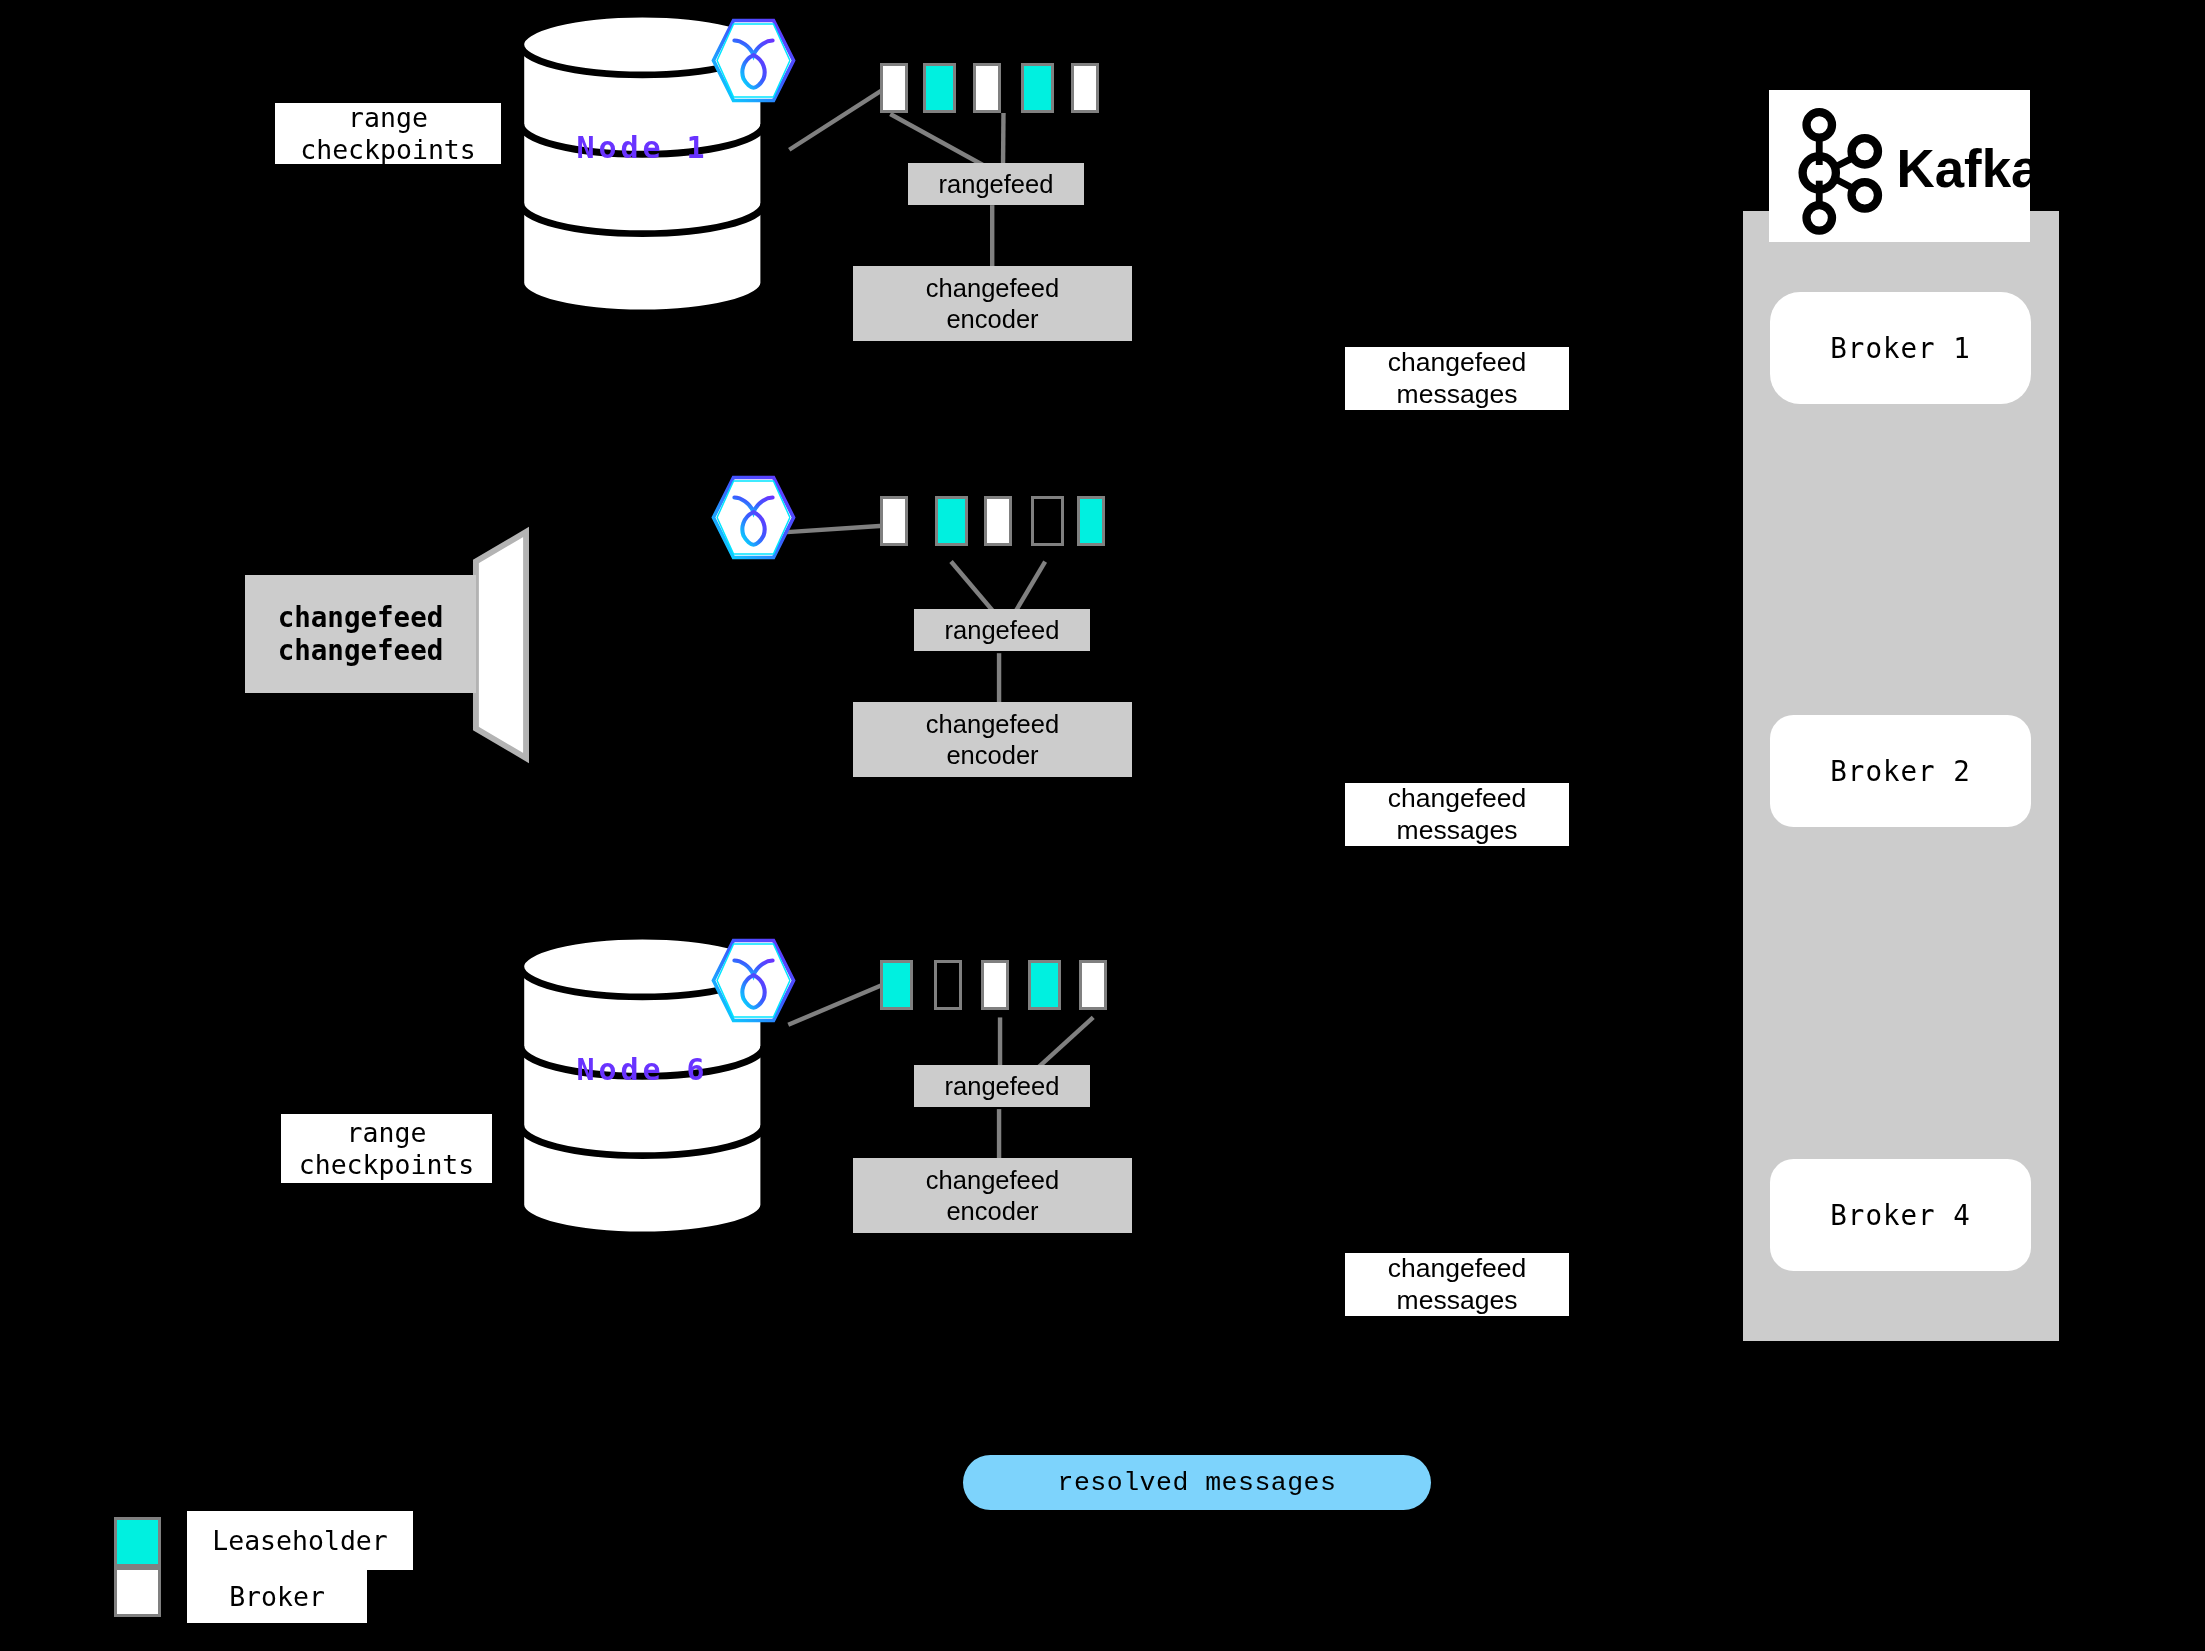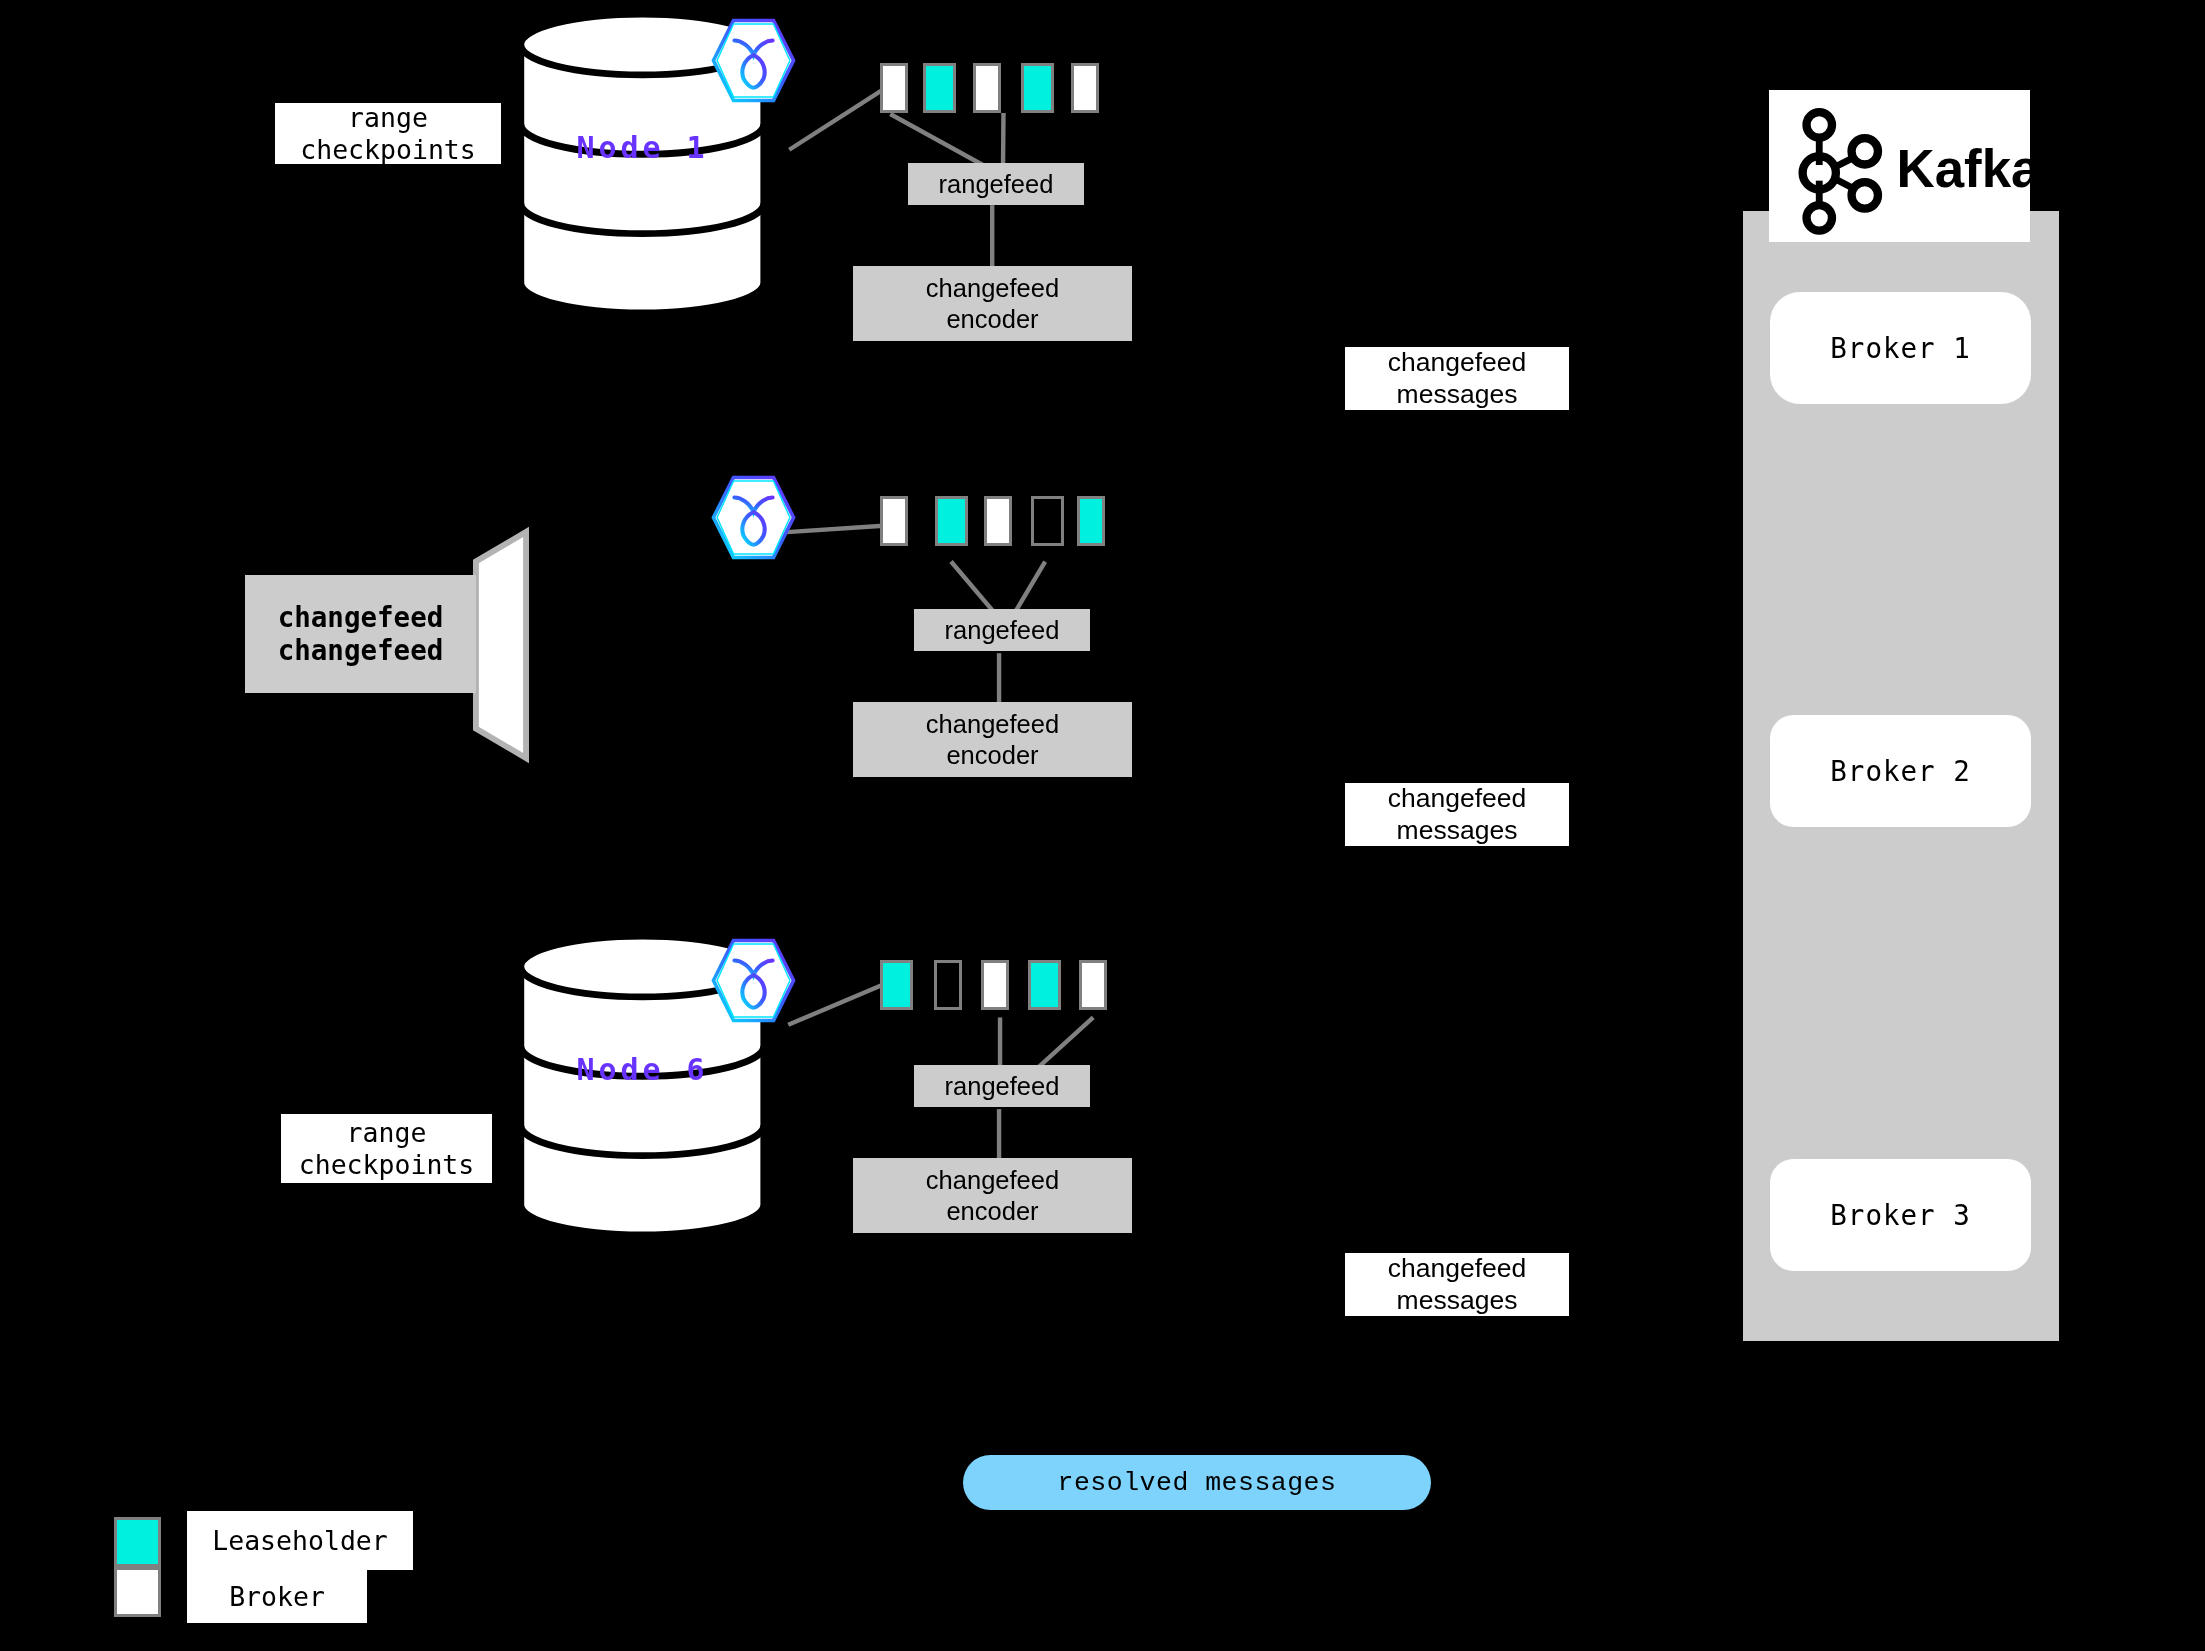--- a/index.html
+++ b/index.html
@@ -285,21 +285,21 @@
     </svg>
   </div>
 
   <div class="abs broker" style="left:1770px;top:292px;width:261px;height:112px;font-size:27.5px;letter-spacing:1px;border-radius:30px;">
     <span>Broker 1</span>
   </div>
   <div class="abs broker" style="left:1770px;top:715px;width:261px;height:112px;font-size:27.5px;letter-spacing:1px;align-items:center;">
     <span>Broker 2</span>
   </div>
   <div class="abs broker" style="left:1770px;top:1159px;width:261px;height:112px;font-size:27.5px;letter-spacing:1px;">
-    <span>Broker 3</span>
+    <span>Broker 4</span>
   </div>
 
   <div class="abs" style="left:114px;top:1508px;width:392px;height:127px;">
     <div class="rep lease abs" style="left:0px;top:8.8px;width:47px;height:50px;"></div>
     <div class="rep replica abs" style="left:0px;top:59px;width:47px;height:50px;"></div>
 
     <div class="abs wbox" style="left:73px;top:2.9px;width:226px;height:59px;font-size:26.5px;justify-content:center;">
       <div>Leaseholder</div>
     </div>
     <div class="abs wbox" style="left:73px;top:62px;width:180px;height:53px;font-size:26.5px;justify-content:center;">

